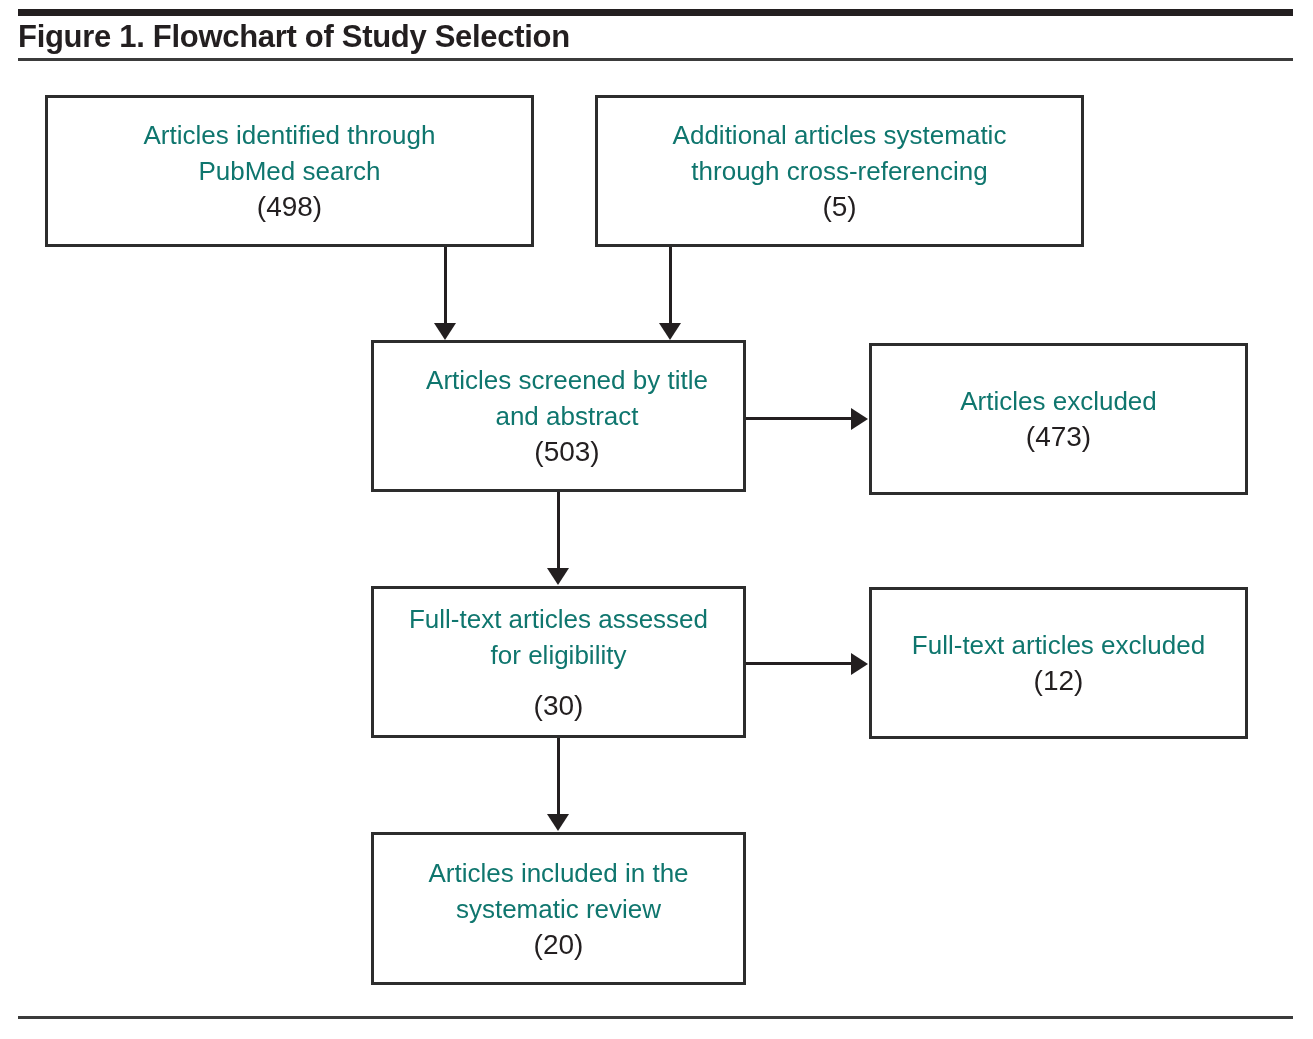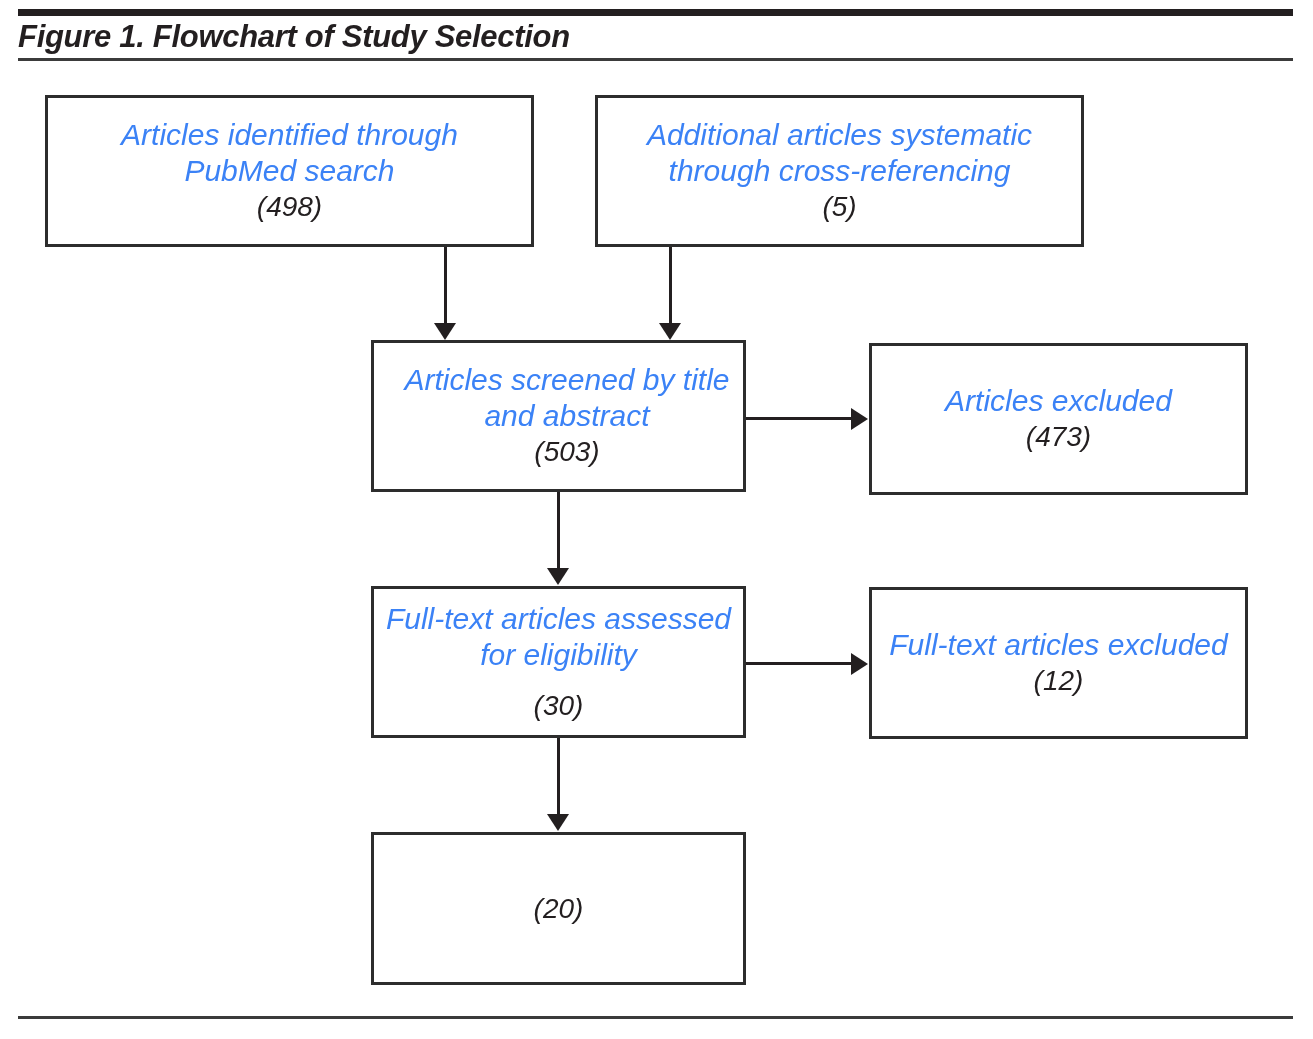--- a/index.html
+++ b/index.html
@@ -11,21 +11,20 @@
     width: 1313px;
     height: 1039px;
     font-family: "Liberation Sans", "DejaVu Sans", sans-serif;
     color: #231f20;
     overflow: hidden;
   }
   #figure-root {
     position: relative;
     width: 1313px;
     height: 888px;
-    font-style: italic;
   }
 
   
   .rule-thick {
     position: absolute;
     left: 18px;
     top: 9px;
     width: 1275px;
     height: 7px;
     background: #231f20;
@@ -57,24 +56,24 @@
     position: absolute;
     box-sizing: border-box;
     border: 3px solid #2d2d2d;
     background: #ffffff;
     display: flex;
     flex-direction: column;
     align-items: center;
     justify-content: center;
   }
   .box-text {
-    font-size: 30px;
+    font-size: 26px;
     line-height: 36px;
     text-align: center;
-    color: #3b82f6;
+    color: #0f766e;
     padding: 0 10px;
     white-space: pre-line;
   }
   .box-count {
     font-size: 28px;
     line-height: 36px;
     color: #231f20;
   }
 
   
@@ -170,20 +169,22 @@
 for eligibility</div>
     <div class="box-count">(30)</div>
   </div>
 
   <div class="flow-box" id="box-ft-excluded">
     <div class="box-text">Full-text articles excluded</div>
     <div class="box-count">(12)</div>
   </div>
 
   <div class="flow-box" id="box-included">
+    <div class="box-text">Articles included in the
+systematic review</div>
     <div class="box-count">(20)</div>
   </div>
 
   <div class="conn-v" id="conn-pubmed-screened"></div>
   <div class="arrow-down" id="arrow-pubmed-screened"></div>
 
   <div class="conn-v" id="conn-crossref-screened"></div>
   <div class="arrow-down" id="arrow-crossref-screened"></div>
 
   <div class="conn-h" id="conn-screened-excluded"></div>

